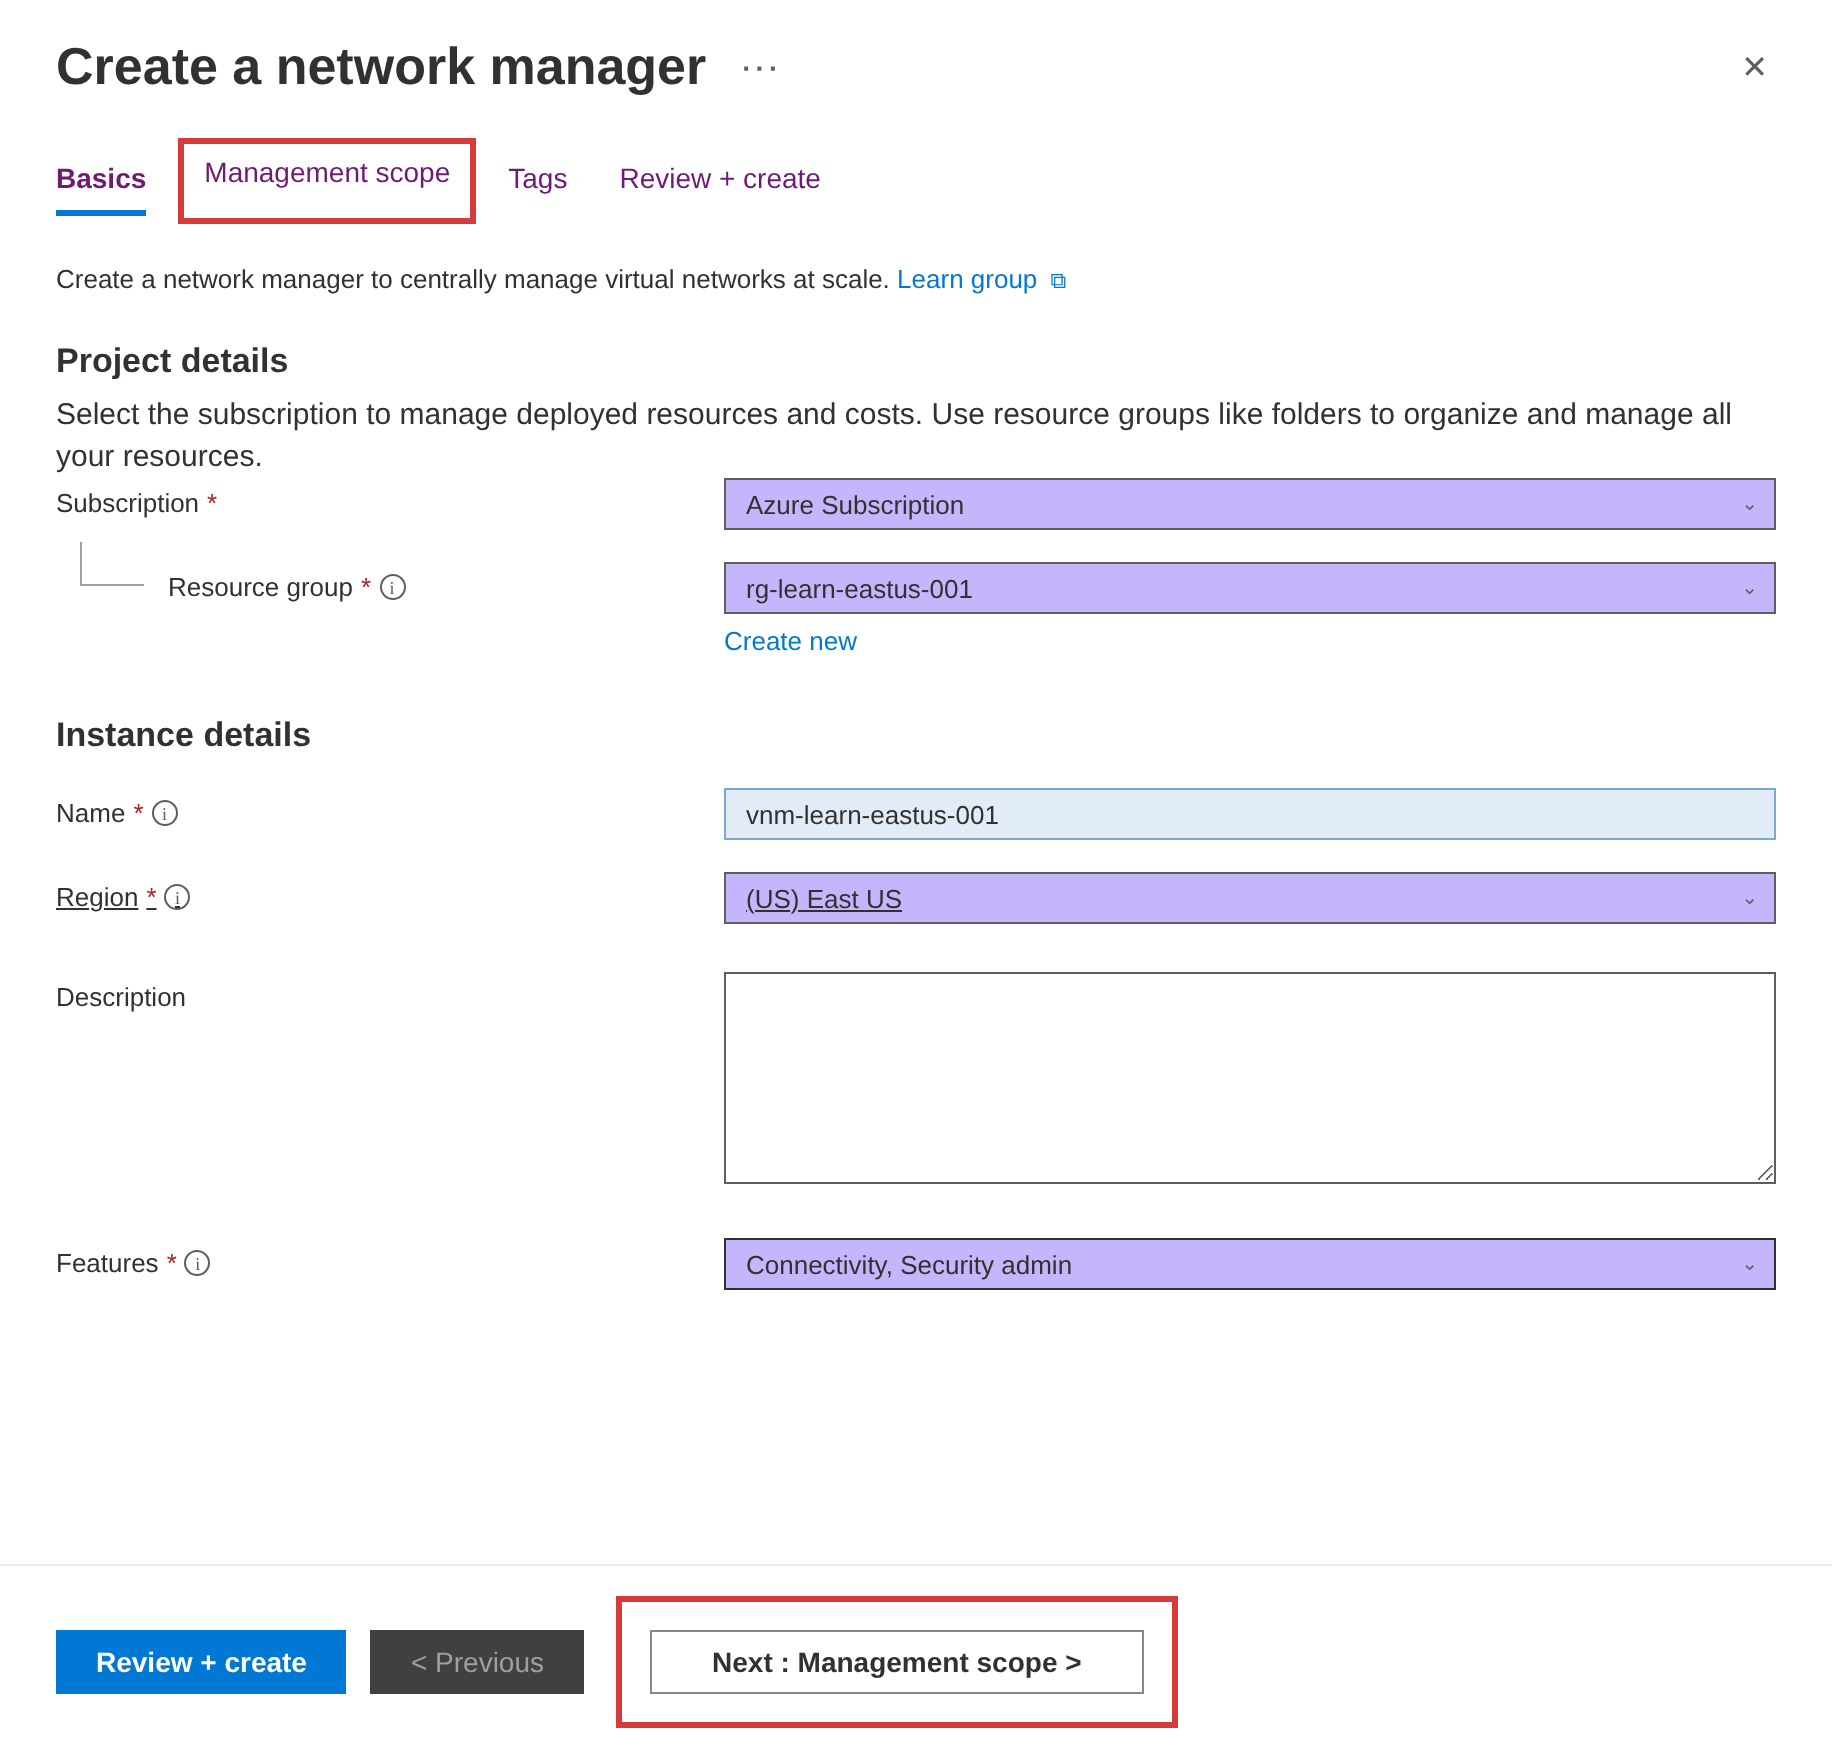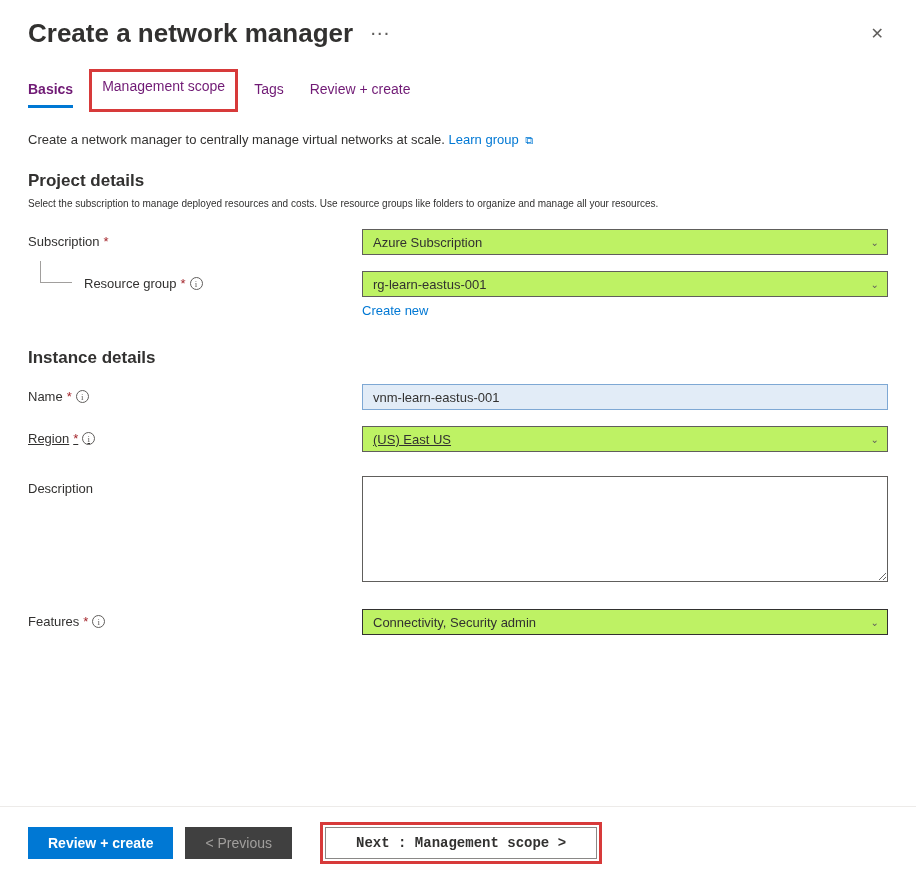--- a/index.html
+++ b/index.html
@@ -86,23 +86,22 @@
       margin-left: 3px;
       font-size: 11px;
     }
     .section-title {
       font-size: 17px;
       font-weight: 600;
       color: #323130;
       margin-bottom: 6px;
     }
     .section-desc {
-      font-size: 10px;
-      color: #323130;
-      margin-bottom: 18px;
+      font-size: 15px;
+      color: #323130;
       line-height: 1.4;
     }
     .form-row {
       display: flex;
       align-items: flex-start;
       margin-bottom: 16px;
       gap: 24px;
     }
     .form-row.indented {
       position: relative;
@@ -152,21 +151,21 @@
     }
     .select-box {
       position: relative;
       border: 1px solid #605e5c;
       height: 26px;
       display: flex;
       align-items: center;
       padding: 0 10px;
       font-size: 13px;
       cursor: pointer;
-      background: #bef264;
+      background: #c4b5fd;
     }
     .select-box.dark-border {
       border: 1px solid #323130;
     }
     .select-box.blue-bg {
       background: #e2ecf7;
       border: 1px solid #7ea8d4;
     }
     .chevron-down {
       position: absolute;
@@ -225,24 +224,23 @@
     }
     .btn-next {
       background: #fff;
       color: #323130;
       border: 1px solid #8a8886;
       font-weight: 600;
       padding: 0 30px;
     }
     .next-wrap {
       border: 3px solid #d73a3a;
-      padding: 2px;
+      padding: 14px;
       display: inline-block;
-      margin-left: 16px;
-      font-family: Liberation Mono, monospace;
+      margin-left: 4px;
     }
   </style>
 </head>
 <body>
 
 <div class="header">
   <div class="page-title">
     <span>Create a network manager</span>
     <span class="dots-icon">···</span>
   </div>

